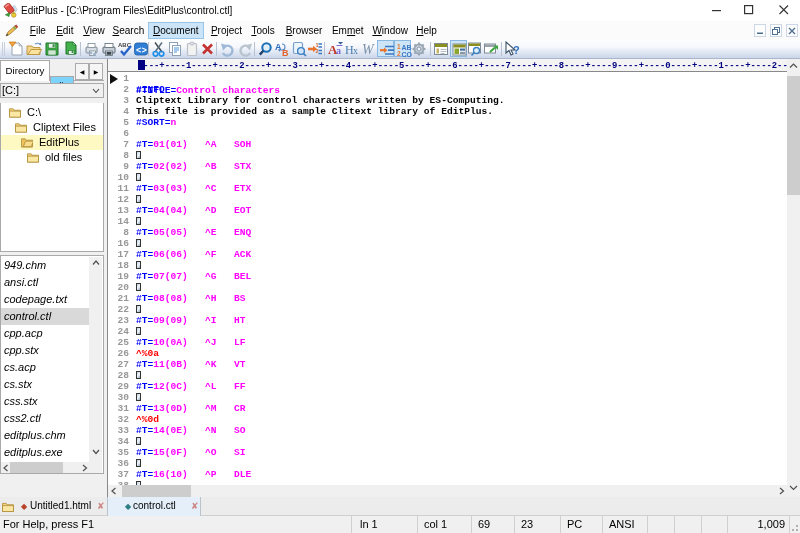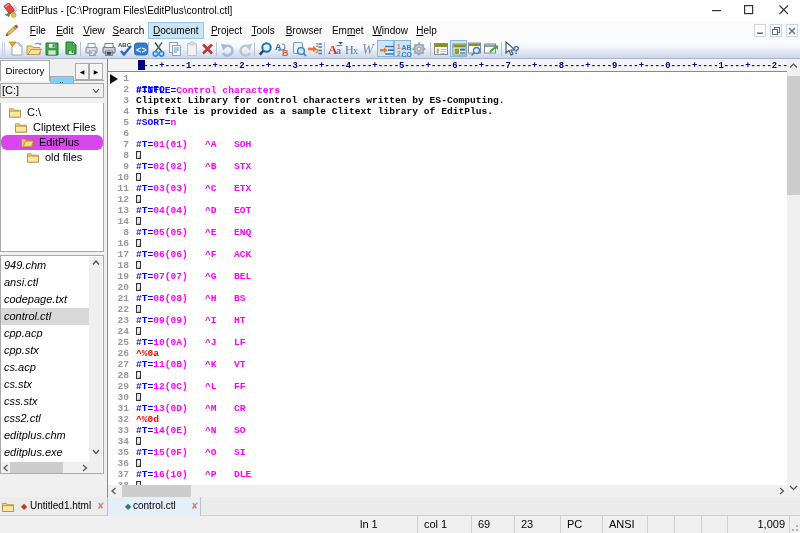--- a/index.html
+++ b/index.html
@@ -32,21 +32,21 @@
 
 #leftpanel { position:absolute; left:0; top:59px; width:104px; height:438px; background:#f0f0f0; }
 #ptabs { position:absolute; left:0; top:0; width:104px; height:22px; background:#f0f0f0; border-bottom:1px solid #a9a9a9; }
 .ptab { position:absolute; top:1px; height:21px; font-size:9.7px; line-height:20px; text-align:center; }
 #ptab1 { left:0; width:50px; background:#fff; border:1px solid #a9a9a9; border-bottom:none; z-index:2; }
 #ptab2 { left:50px; width:24px; background:#7dd3fc; border:1px solid #a9a9a9; border-bottom:none; top:17px; height:19px; line-height:17px; overflow:hidden; }
 .spinbtn { position:absolute; top:4px; width:14px; height:17px; background:#f5f5f5; border:1px solid #ababab; font-size:6px; text-align:center; line-height:16px; color:#000; }
 #pcombo { position:absolute; left:0px; top:24px; width:104px; height:15px; background:#f0f0f0; border:1px solid #a9a9a9; font-size:11px; line-height:13px; color:#000; }
 #ptree { position:absolute; left:0; top:44px; width:104px; height:149px; background:#fff; border:1px solid #a9a9a9; border-top:none; overflow:hidden; }
 .trow { position:absolute; left:0; width:102px; height:15px; font-size:11px; line-height:15px; color:#000; }
-.trowsel { background:#d946ef;border-radius:6px; }
+.trowsel { background:#fef9c3; }
 .ticon { position:absolute; top:2px; width:12px; height:11px; }
 #plist { position:absolute; left:0; top:196px; width:104px; height:219px; background:#fff; border:1px solid #a9a9a9; overflow:hidden;font-style:italic; }
 .lrow { position:absolute; left:0; width:89px; height:17px; font-size:11px; line-height:17px; padding-left:3px; color:#000; }
 .lrowsel { background:#d9d9d9; }
 #plist-vsb { position:absolute; right:1px; top:1px; width:13px; height:217px; background:#f0f0f0; }
 #plist-hsb { position:absolute; left:0; top:206px; width:89px; height:11px; background:#f0f0f0; }
 #pcombo2 { position:absolute; left:0px; top:418px; width:104px; height:17px; background:#f0f0f0; border:1px solid #a9a9a9; font-size:10.5px; line-height:15px; color:#000; }
 
 
 #vsplit { position:absolute; left:104px; top:59px; width:3px; height:438px; background:#f0f0f0; }
@@ -504,20 +504,21 @@
       <span style="position:absolute;left:16px">Untitled1.html</span>
       <span class="tclose" style="position:absolute;left:83px">✘</span>
     </div>
     <div class="dtab" id="dtab2" style="left:107px;width:94px">
       <span class="dia" style="position:absolute;left:17px;top:1px;color:#2e7d84">◆</span>
       <span style="position:absolute;left:25px">control.ctl</span>
       <span class="tclose" style="position:absolute;left:83px">✘</span>
     </div>
   </div>
   <div id="statusbar">
+    <div class="scell" style="left:0;width:352px;padding-left:3px">For Help, press F1</div>
     <div class="scell" style="left:352px;width:66px;padding-left:8px">ln 1</div>
     <div class="scell" style="left:418px;width:54px;padding-left:6px">col 1</div>
     <div class="scell" style="left:472px;width:43px;padding-left:6px">69</div>
     <div class="scell" style="left:515px;width:46px;padding-left:6px">23</div>
     <div class="scell" style="left:561px;width:42px;padding-left:6px">PC</div>
     <div class="scell" style="left:603px;width:45px;padding-left:6px">ANSI</div>
     <div class="scell" style="left:648px;width:27px"></div>
     <div class="scell" style="left:675px;width:27px"></div>
     <div class="scell" style="left:702px;width:26px"></div>
     <div class="scell" style="left:728px;width:62px;text-align:right;padding-right:4px">1,009</div>

